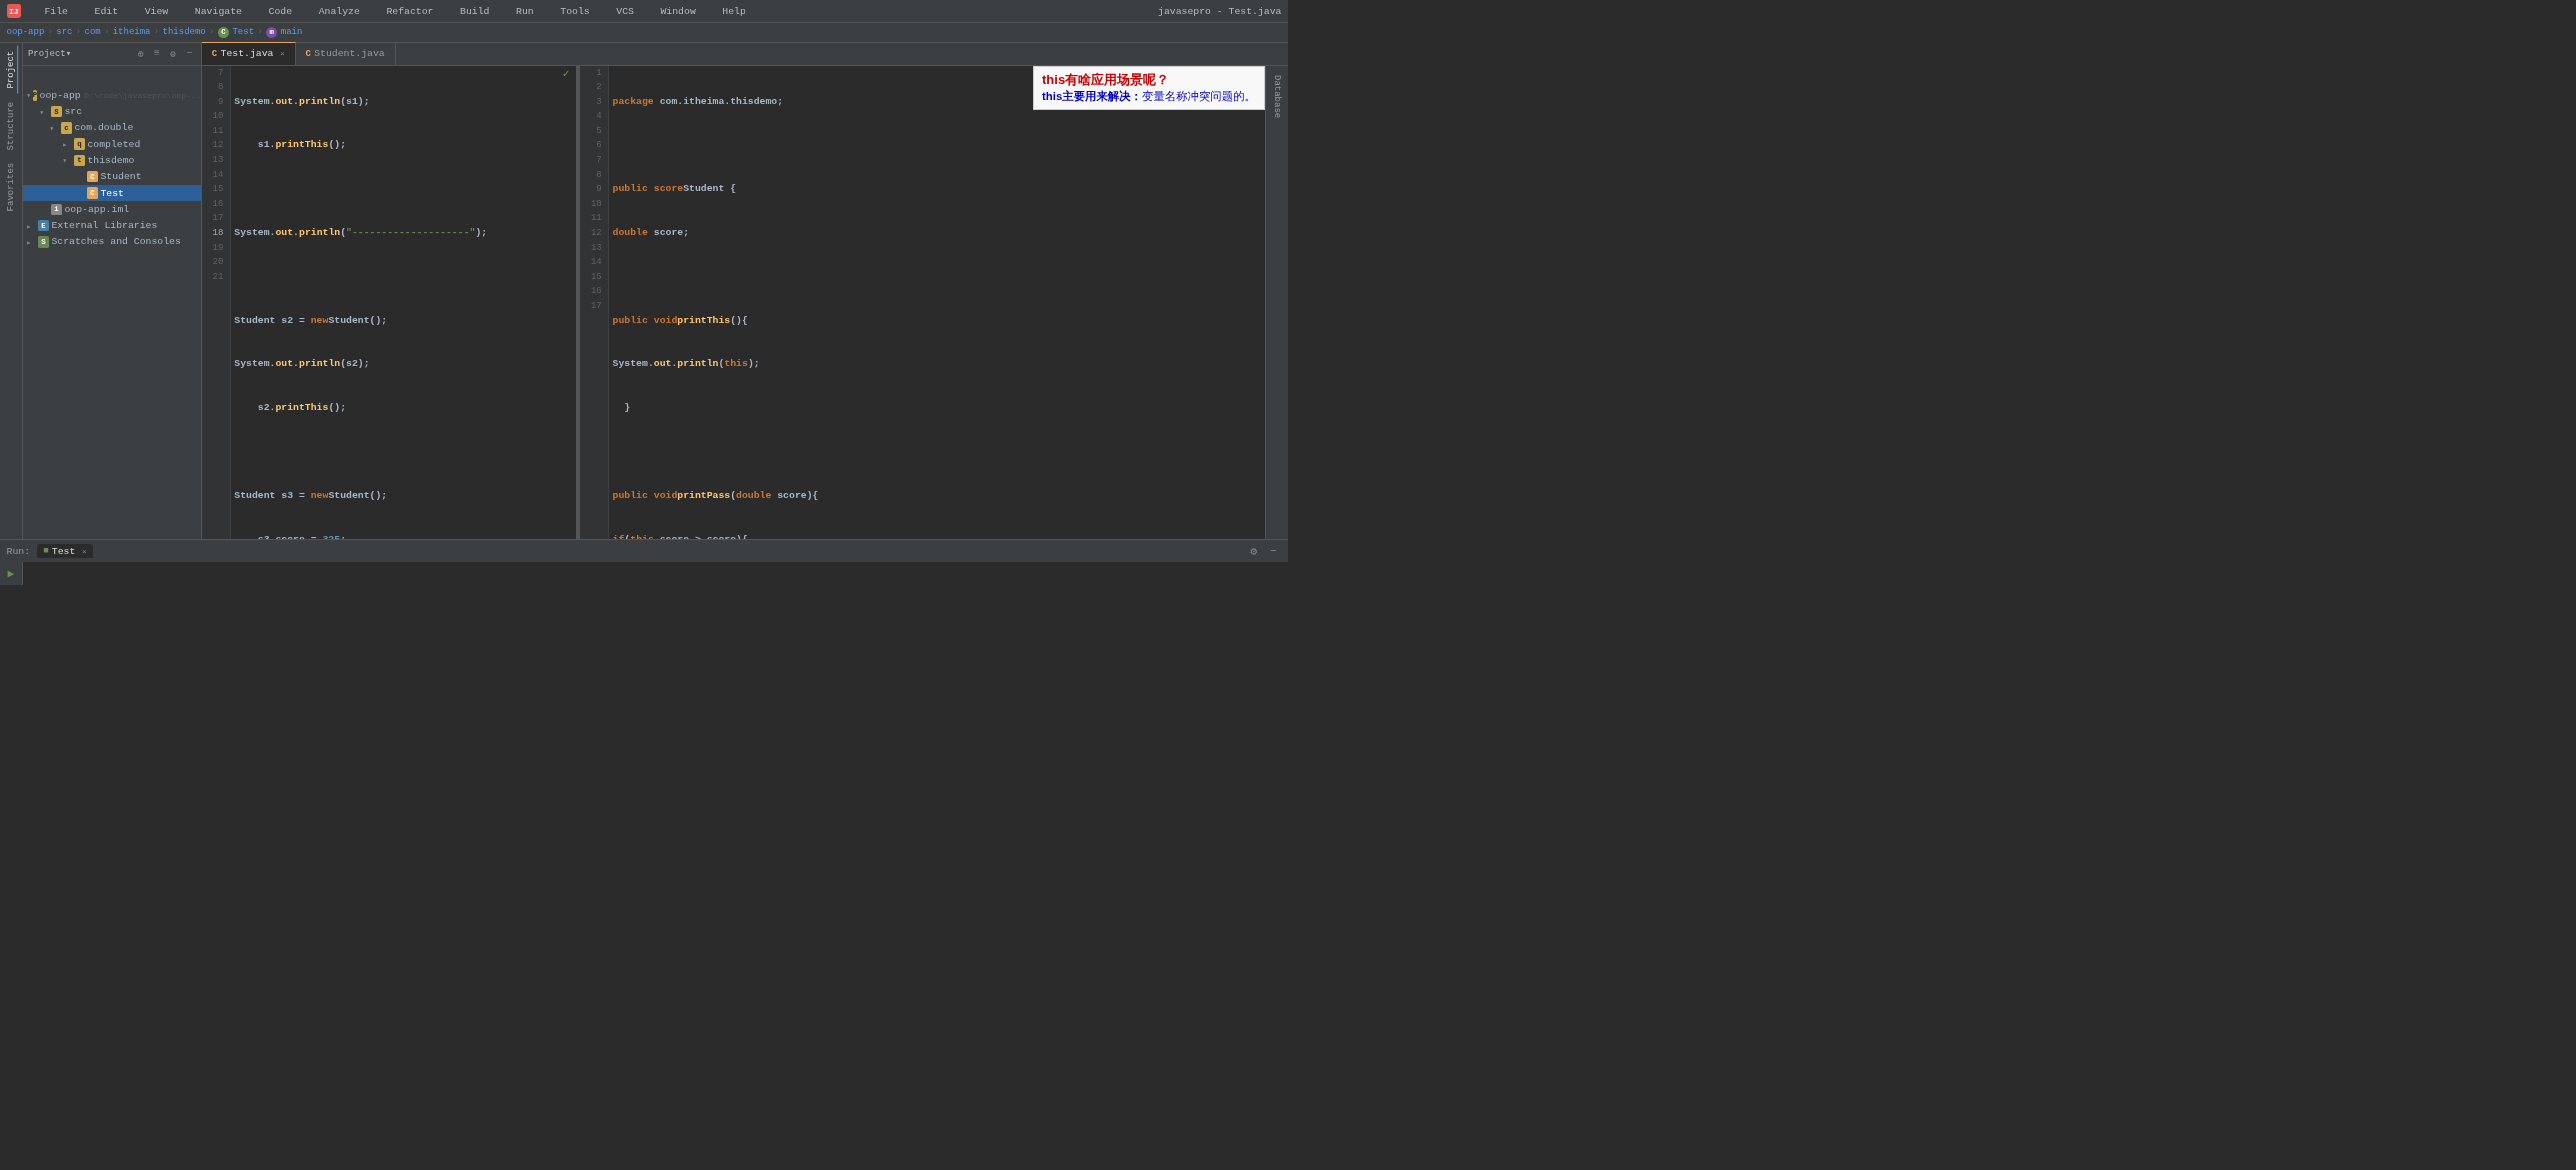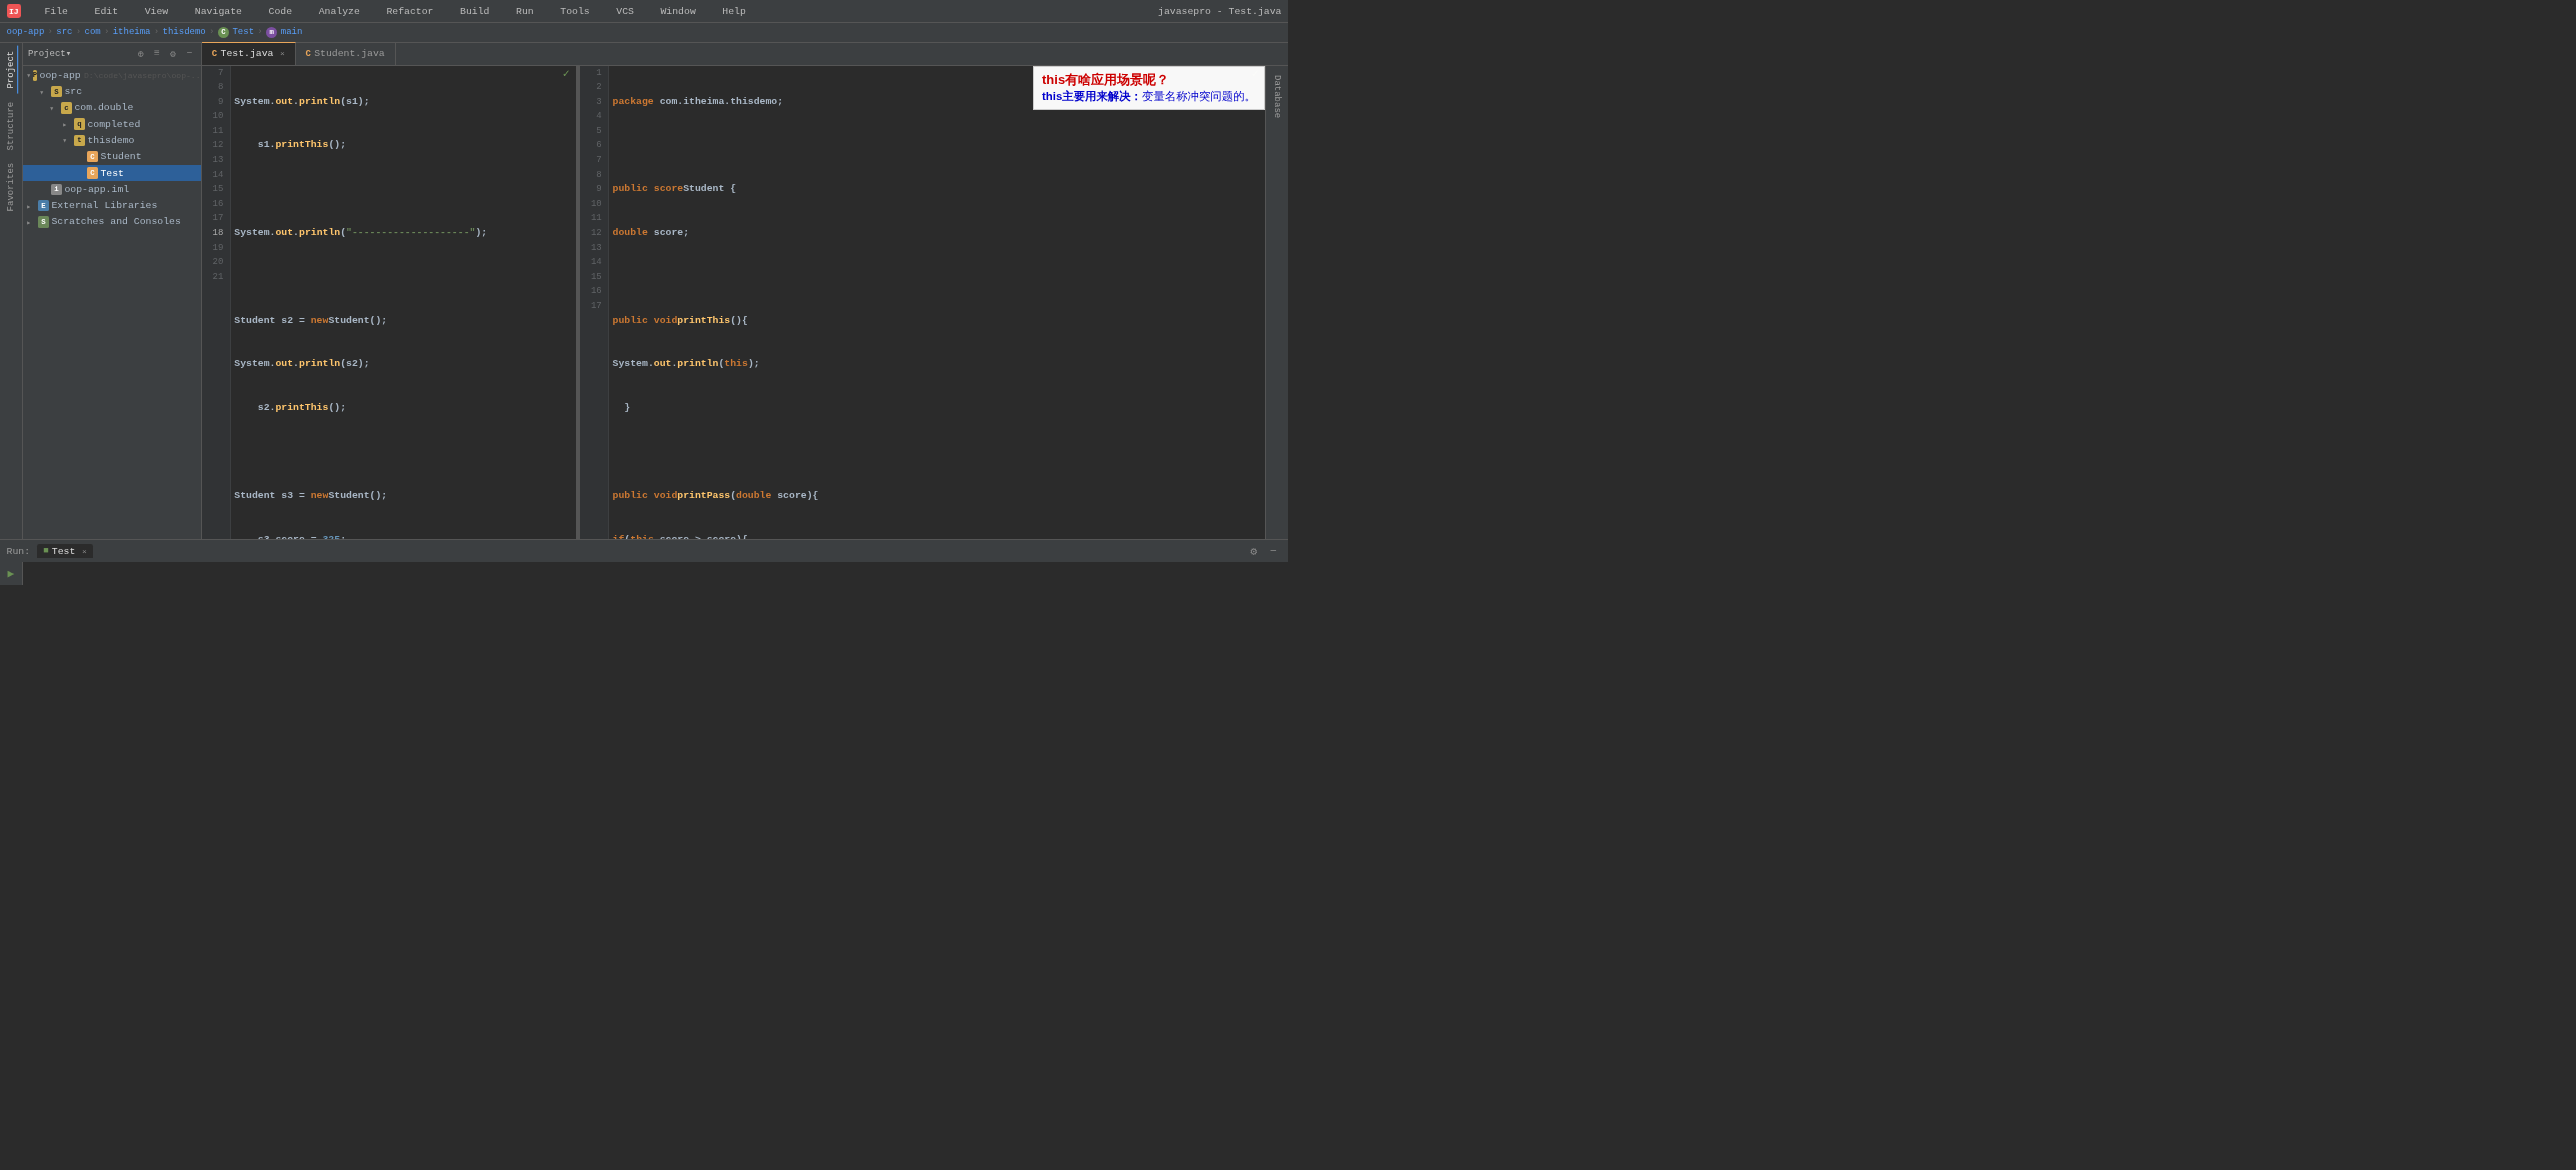--- a/index.html
+++ b/index.html
@@ -113,20 +113,21 @@
     }
     .strip-tab.active { color: #ddd; border-left-color: #4a9eff; }
 
     
     .project-panel {
       width: 179px;
       background: #3c3f41;
       border-right: 0.8px solid #555;
       display: flex;
       flex-direction: column;
+      gap: 20px;
     }
     .panel-header {
       background: #3c3f41;
       padding: 3.3px 4.9px;
       display: flex;
       align-items: center;
       gap: 3.3px;
       border-bottom: 0.8px solid #555;
       height: 23px;
     }

